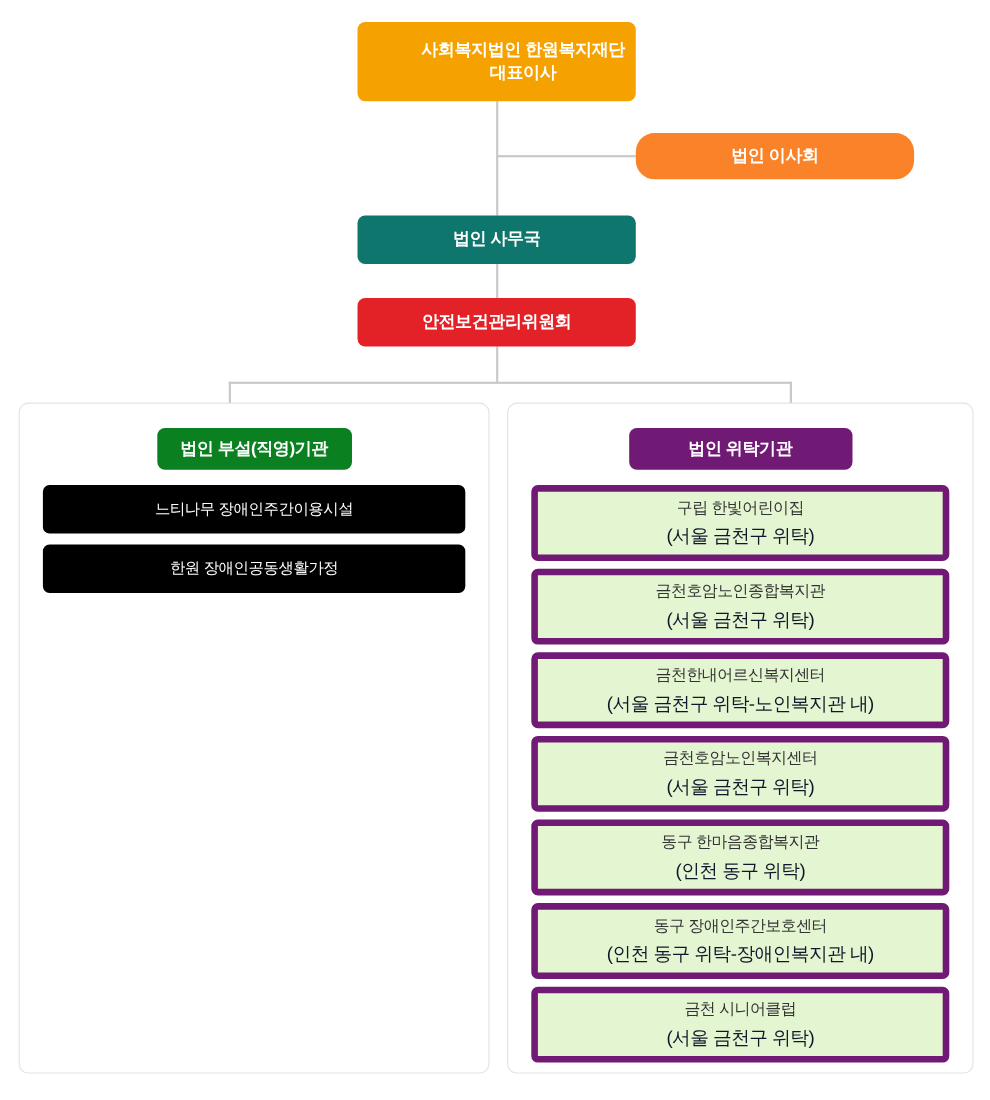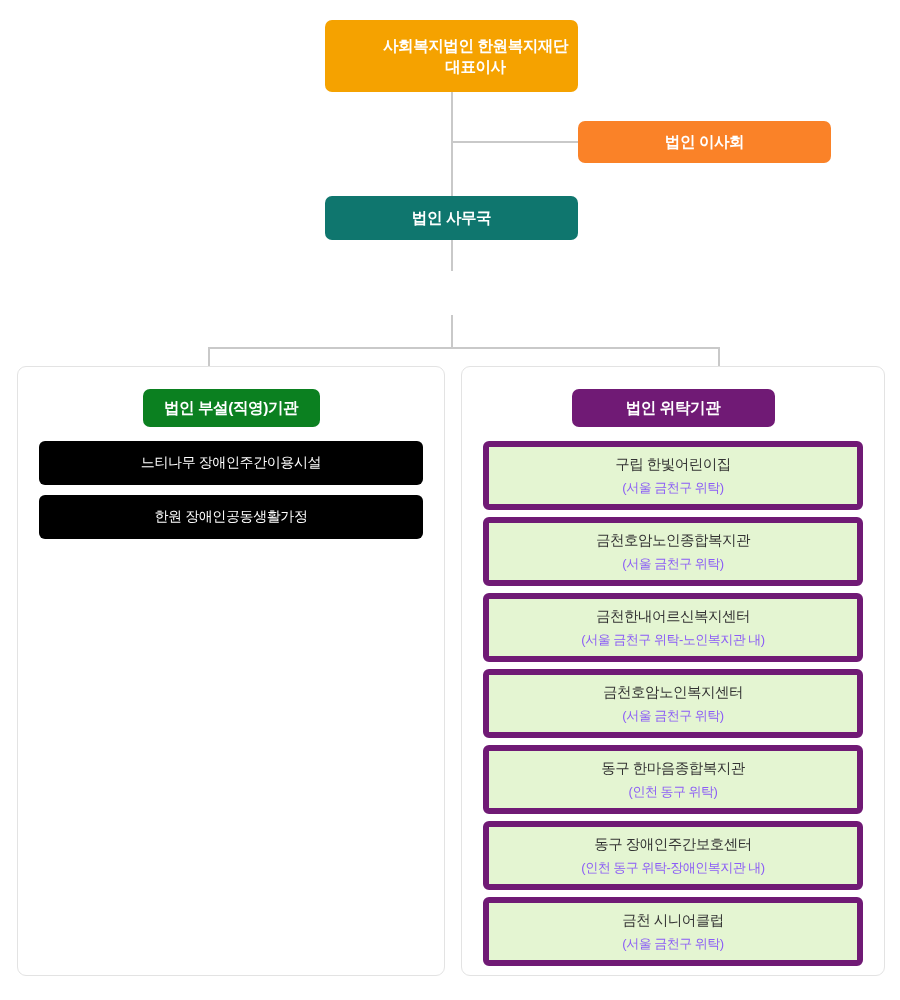--- a/index.html
+++ b/index.html
@@ -51,20 +51,21 @@
     width: 253px; height: 72px;
     background: #F5A200;
     font-size: 15.5px;
     padding-left: 48px;
   }
   .node-board {
     left: 578px; top: 121px;
     width: 253px; height: 42px;
     background: #FA8228;
     font-size: 15.5px;
+    border-radius: 17px;
   }
   .node-office {
     left: 325px; top: 196px;
     width: 253px; height: 44px;
     background: #0f766e;
     font-size: 15.5px;
   }
   .node-safety {
     left: 325px; top: 271px;
     width: 253px; height: 44px;
@@ -130,23 +131,23 @@
     justify-content: center;
     text-align: center;
     box-sizing: border-box;
   }
   .chip-light .chip-title {
     font-size: 14.5px;
     letter-spacing: -0.5px;
     margin-bottom: 5px;
   }
   .chip-light .chip-sub {
-    font-size: 13px;
+    font-size: 17px;
     letter-spacing: -0.5px;
-    color: #8b5cf6;
+    color: #0f172a;
   }
 </style>
 </head>
 <body>
 
 <div id="org-chart">
 
   <div class="line line-v" style="left:451px; top:92px; height:104px;"></div>
   <div class="line line-h" style="left:451px; top:141px; width:127px;"></div>
   <div class="line line-v" style="left:451px; top:240px; height:31px;"></div>
@@ -163,20 +164,23 @@
   </div>
 
   <div class="node node-board">
     <span>법인 이사회</span>
   </div>
 
   <div class="node node-office">
     <span>법인 사무국</span>
   </div>
 
+  <div class="node node-safety">
+    <span>안전보건관리위원회</span>
+  </div>
 
   <div class="panel panel-direct">
     <div class="panel-head panel-head-direct">
       <span>법인 부설(직영)기관</span>
     </div>
     <div>
       <div class="chip-solid">
         <span>느티나무 장애인주간이용시설</span>
       </div>
       <div class="chip-solid">

